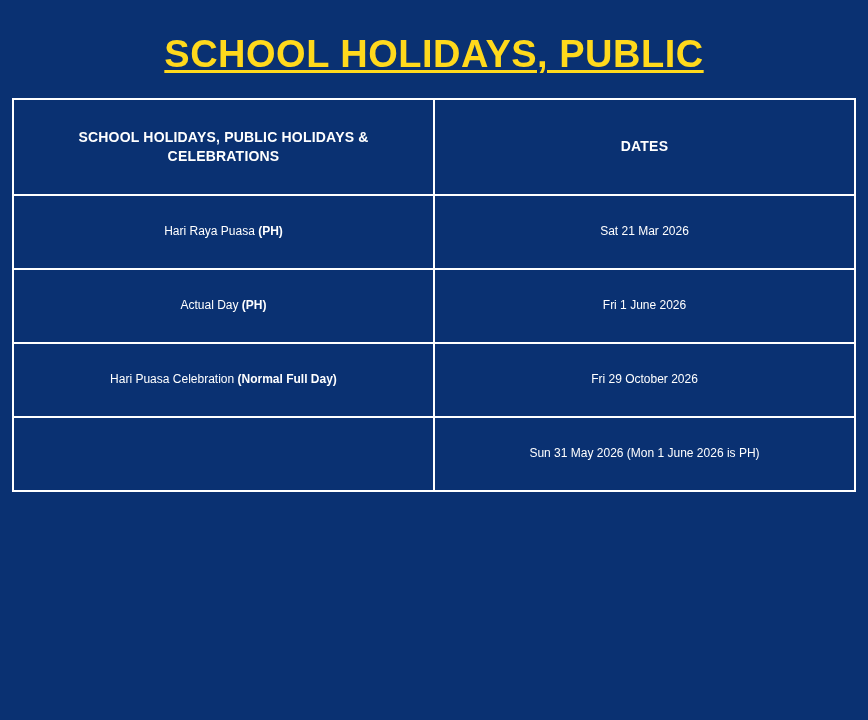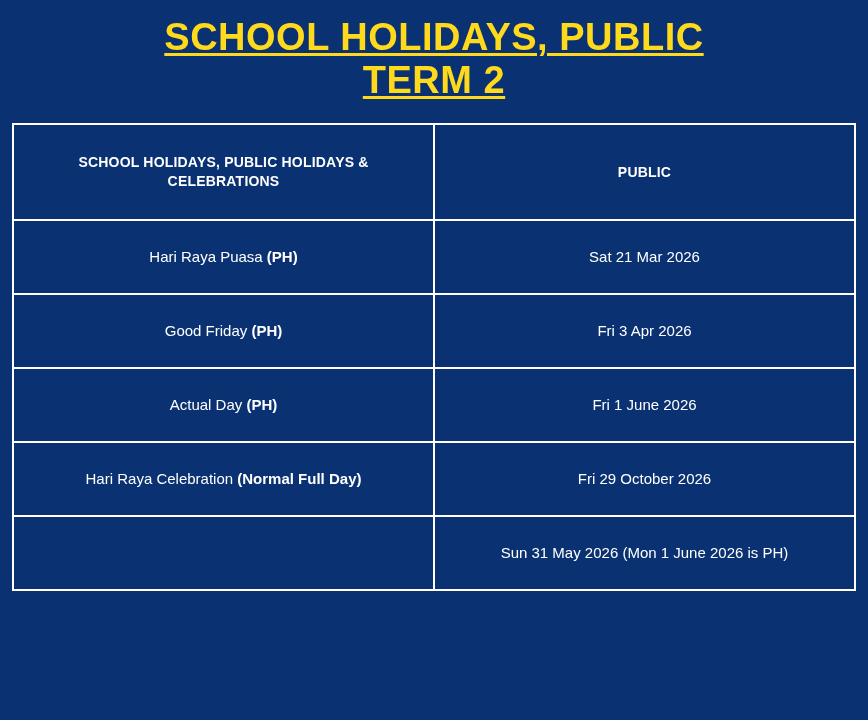--- a/index.html
+++ b/index.html
@@ -18,21 +18,21 @@
     height: 720px;
     background: #0a3172;
     box-sizing: border-box;
     display: flex;
     flex-direction: column;
     align-items: center;
   }
   .title-block {
     width: 100%;
     text-align: center;
-    padding-top: 16px;
+    padding-top: 33px;
   }
   .title-line {
     color: #ffd91c;
     font-weight: bold;
     font-size: 38px;
     line-height: 1.12;
     letter-spacing: 0.5px;
     text-decoration: underline;
     text-underline-offset: 3px;
     text-decoration-thickness: 3px;
@@ -50,21 +50,21 @@
     width: 100%;
     table-layout: fixed;
   }
   table.holiday-table th,
   table.holiday-table td {
     border: 2px solid #ffffff;
     color: #ffffff;
     text-align: center;
     vertical-align: middle;
     padding: 10px 8px;
-    font-size: 15px;
+    font-size: 12px;
     line-height: 1.35;
   }
   table.holiday-table th {
     font-size: 14px;
     font-weight: bold;
     letter-spacing: 0.2px;
     height: 74px;
   }
   table.holiday-table td {
     height: 52px;
@@ -76,50 +76,45 @@
     font-weight: bold;
   }
 </style>
 </head>
 <body>
 
 <div class="page">
 
   <div class="title-block">
     <div class="title-line">SCHOOL HOLIDAYS, PUBLIC</div>
-    <div class="title-line sub">TERM 2</div>
   </div>
 
   <div class="table-wrap">
     <table class="holiday-table">
       <colgroup>
         <col class="c1">
         <col class="c2">
       </colgroup>
       <thead>
         <tr>
           <th>SCHOOL HOLIDAYS, PUBLIC HOLIDAYS &amp; CELEBRATIONS</th>
-          <th>PUBLIC</th>
+          <th>DATES</th>
         </tr>
       </thead>
       <tbody>
           <tr>
             <td class="name-cell"><span>Hari Raya Puasa </span><b>(PH)</b></td>
             <td>Sat 21 Mar 2026</td>
           </tr>
           <tr>
-            <td class="name-cell"><span>Good Friday </span><b>(PH)</b></td>
-            <td>Fri 3 Apr 2026</td>
-          </tr>
-          <tr>
             <td class="name-cell"><span>Actual Day </span><b>(PH)</b></td>
             <td>Fri 1 June 2026</td>
           </tr>
           <tr>
-            <td class="name-cell"><span>Hari Raya Celebration </span><b>(Normal Full Day)</b></td>
+            <td class="name-cell"><span>Hari Puasa Celebration </span><b>(Normal Full Day)</b></td>
             <td>Fri 29 October 2026</td>
           </tr>
           <tr>
             <td class="name-cell"></td>
             <td>Sun 31 May 2026 (Mon 1 June 2026 is PH)</td>
           </tr>
         </tbody>
     </table>
   </div>
 

